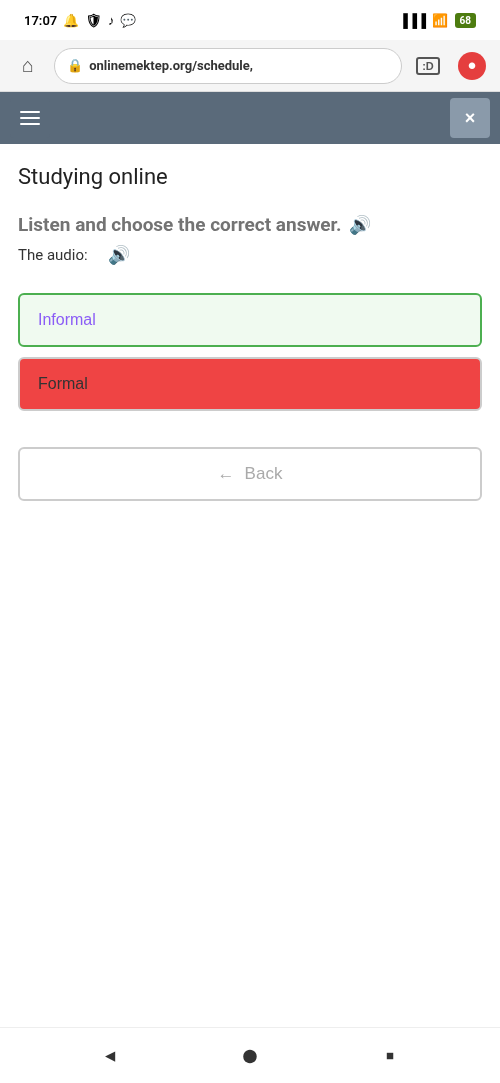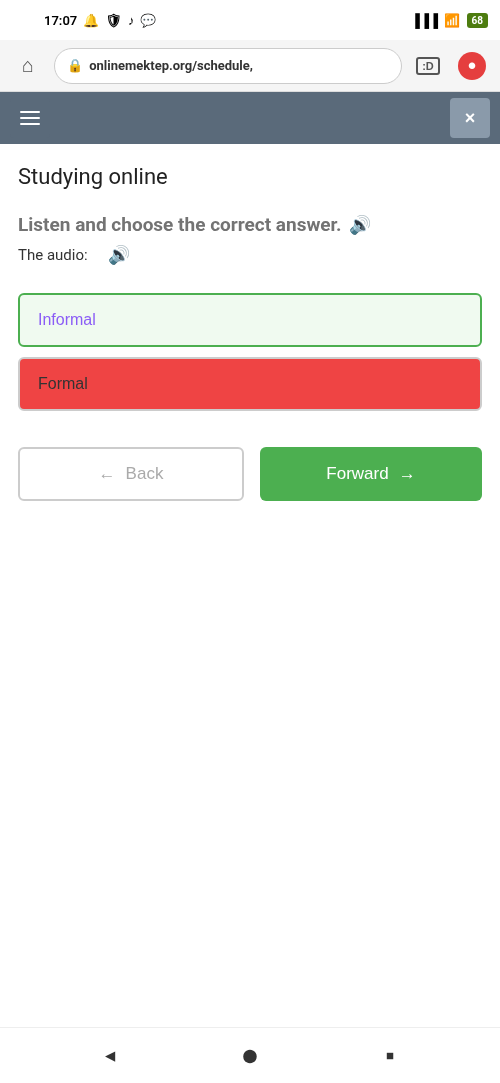--- a/index.html
+++ b/index.html
@@ -13,24 +13,23 @@
       flex-direction: column;
     }
 
     
     .status-bar {
       height: 40px;
       background: #fff;
       display: flex;
       align-items: center;
       justify-content: space-between;
-      padding: 0 12px;
+      padding: 0 24px;
       font-size: 13px;
       font-weight: 600;
-      margin-left: 32px;
     }
     .status-left { display: flex; align-items: center; gap: 6px; }
     .status-right { display: flex; align-items: center; gap: 6px; }
     .battery-box {
       background: #4d7c0f;
       color: #fff;
       font-size: 10px;
       font-weight: bold;
       padding: 2px 5px;
       border-radius: 3px;
@@ -320,24 +319,20 @@
     <button class="option-item">
       <span>Formal</span>
     </button>
   </div>
 
   <div class="nav-buttons">
     <button class="back-btn">
       <span>←</span>
       <span>Back</span>
     </button>
-    <button class="forward-btn">
-      <span>Forward</span>
-      <span>→</span>
-    </button>
   </div>
 </div>
 
 <div class="bottom-nav">
   <button class="nav-btn">
     <span>◀</span>
   </button>
   <button class="nav-btn">
     <span>⬤</span>
   </button>

